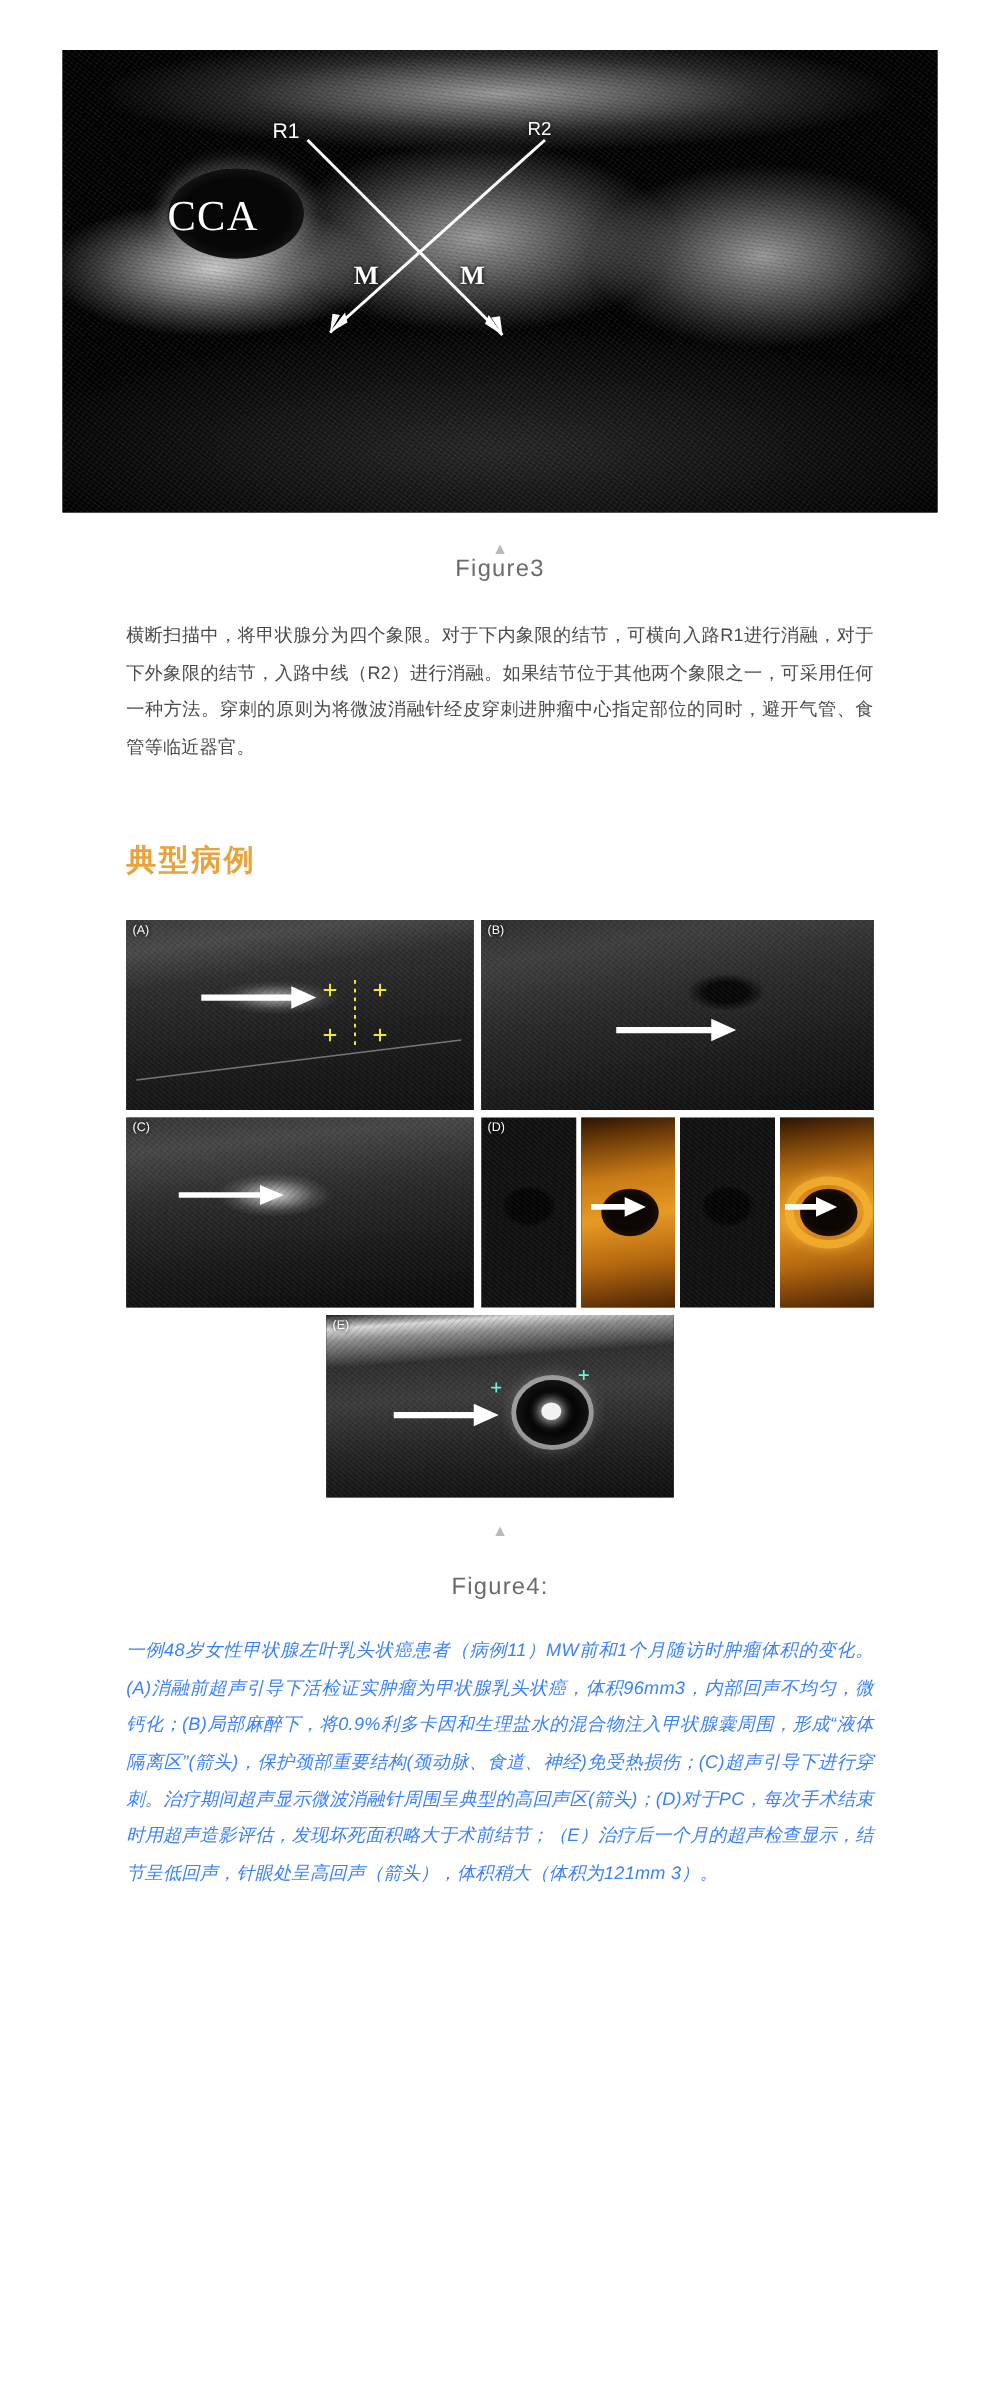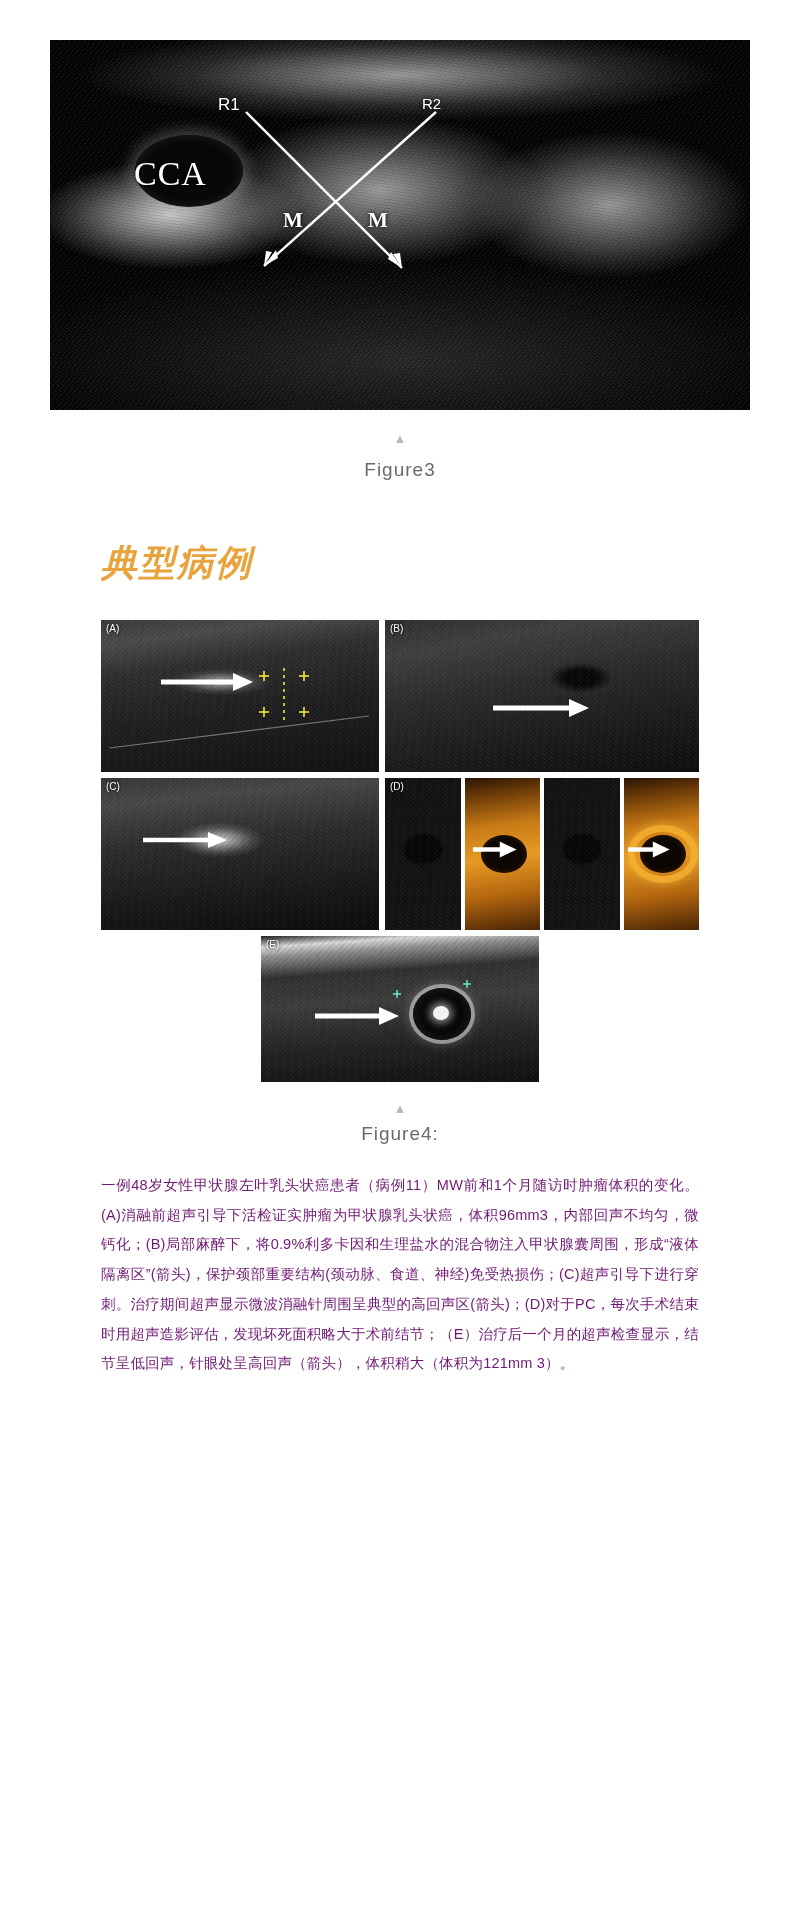--- a/index.html
+++ b/index.html
@@ -84,42 +84,40 @@
     font-size: 13px;
     line-height: 1;
     margin-top: 22px;
     letter-spacing: 0;
   }
   .fig-title {
     text-align: center;
     color: #6b6b6b;
     font-size: 19px;
     letter-spacing: 1px;
-    margin-top: 14px;
   }
 
   .body-text {
     margin: 28px auto 0 auto;
     width: 598px;
     font-size: 14.5px;
     line-height: 2.05;
     color: #4a4a4a;
     text-align: justify;
     letter-spacing: .2px;
   }
 
   
   .section-heading {
     width: 598px;
     margin: 58px auto 0 auto;
     color: #e8a33d;
-    font-size: 36px;
+    font-size: 24px;
     font-weight: bold;
     letter-spacing: 2px;
-    font-style: italic;
   }
 
   
   .fig4-wrap {
     margin: 32px auto 0 auto;
     width: 598px;
   }
   .panel-row {
     display: flex;
     gap: 6px;
@@ -225,31 +223,32 @@
     left: 172px; top: 70px;
     width: 16px; height: 14px;
     border-radius: 50%;
     background: #f2f2f2;
     box-shadow: 0 0 8px 3px rgba(255,255,255,.6);
   }
 
   .arrow-svg { position: absolute; inset: 0; z-index: 5; }
 
   .fig4-caret { margin-top: 20px; }
-  .fig4-title { margin-top: 8px; }
+  .fig4-title { margin-top: 28px; }
 
   .caption-text {
     margin: 26px auto 0 auto;
     width: 598px;
     font-size: 14.5px;
     line-height: 2.05;
-    color: #701a75;
+    color: #3b82f6;
     text-align: justify;
     letter-spacing: .2px;
     padding-bottom: 50px;
+    font-style: italic;
   }
 </style>
 </head>
 <body>
 
 <div class="page">
 
   <div class="fig3-wrap">
     <div class="us-image">
       <div class="us-bg"></div>
@@ -273,20 +272,21 @@
       <div class="us-label lbl-r1">R1</div>
       <div class="us-label lbl-r2">R2</div>
       <div class="us-label lbl-m1">M</div>
       <div class="us-label lbl-m2">M</div>
     </div>
   </div>
 
   <div class="fig-caret">▲</div>
   <div class="fig-title">Figure3</div>
 
+  <div class="body-text">横断扫描中，将甲状腺分为四个象限。对于下内象限的结节，可横向入路R1进行消融，对于下外象限的结节，入路中线（R2）进行消融。如果结节位于其他两个象限之一，可采用任何一种方法。穿刺的原则为将微波消融针经皮穿刺进肿瘤中心指定部位的同时，避开气管、食管等临近器官。</div>
 
   <div class="section-heading">典型病例</div>
 
   <div class="fig4-wrap">
 
     <div class="panel-row">
 
       <div class="panel p-a">
         <div class="tissue-a"></div>
         <div class="speckle-s"></div>

